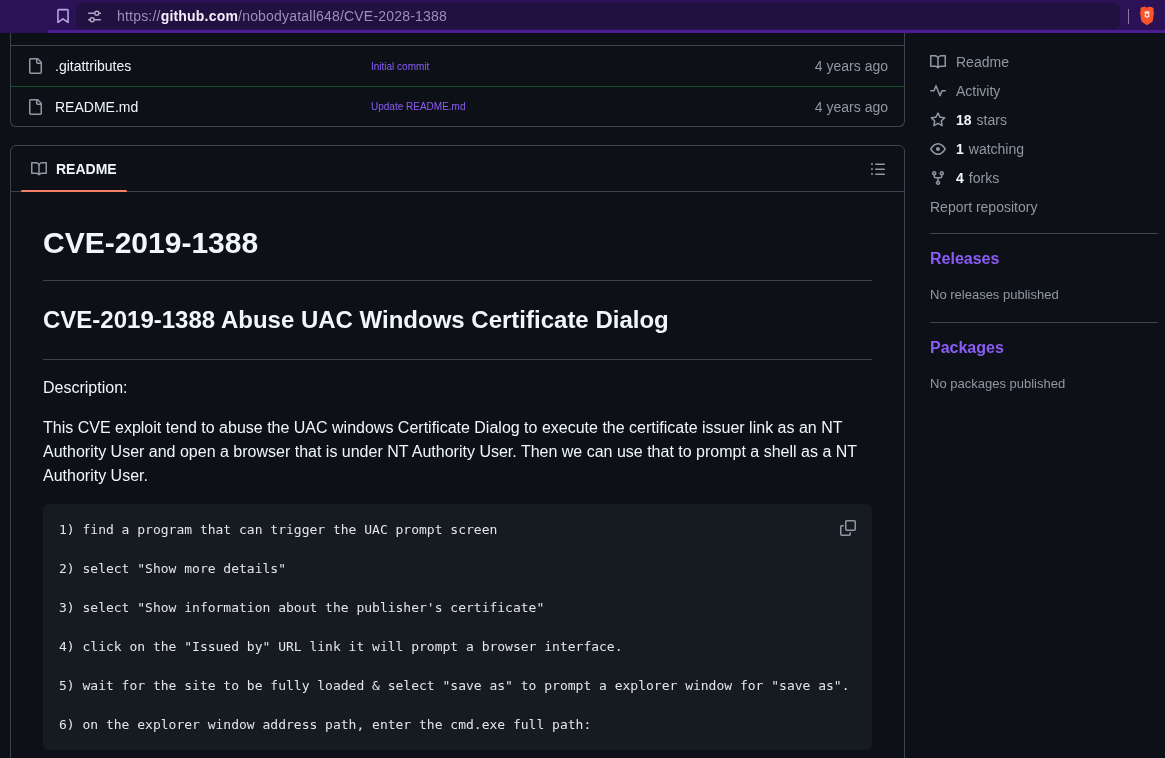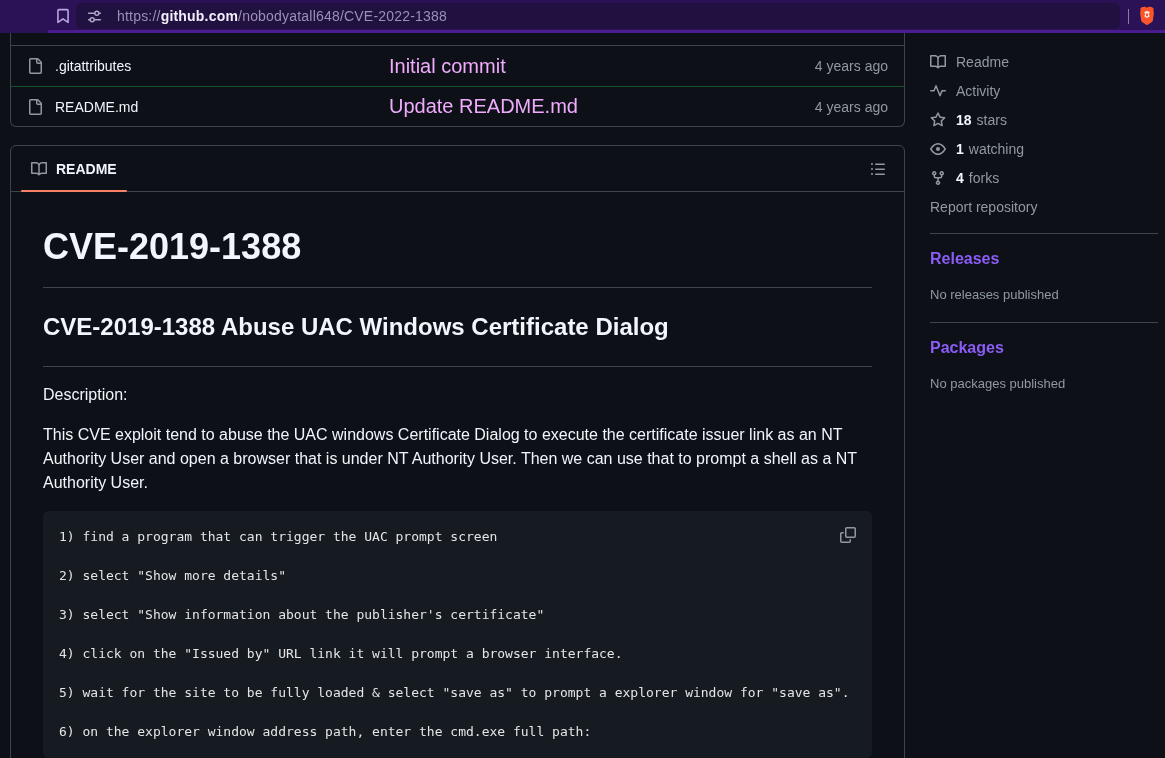--- a/index.html
+++ b/index.html
@@ -51,21 +51,21 @@
     border-radius: 0 0 6px 6px; background: #0d1117; overflow: hidden;
   }
   .row-fragment { height: 13px; border-bottom: 1px solid #3d444d; }
   .file-row {
     position: relative; height: 40px;
     display: flex; align-items: center; padding: 0 16px; cursor: pointer;
   }
   .file-row + .file-row { border-top: 1px solid #14532d; }
   .file-row .f-icon { color: #9198a1; flex: 0 0 16px; }
   .file-name { margin-left: 12px; font-size: 14px; color: #f0f6fc; cursor: pointer; }
-  .file-msg { position: absolute; left: 378px; font-size: 20px; color: #f0abfc; cursor: pointer; }
+  .file-msg { position: absolute; left: 360px; font-size: 10px; color: #8b5cf6; cursor: pointer; }
   .file-age { margin-left: auto; font-size: 14px; color: #9198a1; }
 
   
   .readme-card {
     position: absolute; left: 10px; top: 112px; width: 895px; height: 700px;
     border: 1px solid #3d444d; border-radius: 6px; background: #0d1117;
   }
   .readme-header {
     position: relative; height: 46px; border-bottom: 1px solid #3d444d;
     display: flex; align-items: center;
@@ -77,21 +77,21 @@
   .readme-tab::after {
     content: ""; position: absolute; left: 0; right: 0; bottom: -1px; height: 2px;
     background: #f78166; border-radius: 2px;
   }
   .readme-tab .t-icon { color: #9198a1; }
   .readme-tab-label { font-size: 14px; font-weight: 700; color: #f0f6fc; }
   .outline-btn { margin-left: auto; margin-right: 18px; color: #9198a1; cursor: pointer; }
 
   .readme-body { padding: 32px; }
   .md-h1 {
-    font-size: 36px; font-weight: 600; line-height: 1.25; color: #f0f6fc;
+    font-size: 30px; font-weight: 600; line-height: 1.25; color: #f0f6fc;
     padding-bottom: 18px; border-bottom: 1px solid #3d444d; margin-bottom: 24px;
   }
   .md-h2 {
     font-size: 24px; font-weight: 600; line-height: 1.25; color: #f0f6fc;
     padding-bottom: 24px; border-bottom: 1px solid #3d444d; margin-bottom: 16px;
   }
   .md-p { font-size: 16px; line-height: 24px; color: #f0f6fc; margin-bottom: 16px; }
   .code-block {
     position: relative; margin-top: 16px; background: #161b22;
     border-radius: 6px; padding: 16px; overflow: hidden;
@@ -137,21 +137,21 @@
     <span class="site-settings-btn">
       <span>
         <svg width="17" height="17" viewBox="0 0 16 16" fill="none" stroke="#b0a6c6" stroke-width="1.4" stroke-linecap="round">
           <line x1="2.5" y1="5" x2="13.5" y2="5"></line>
           <circle cx="10.2" cy="5" r="1.9" fill="#211140"></circle>
           <line x1="2.5" y1="11" x2="13.5" y2="11"></line>
           <circle cx="5.8" cy="11" r="1.9" fill="#211140"></circle>
         </svg>
       </span>
     </span>
-    <span class="url-text"><span class="url-scheme">https://</span><span class="url-host">github.com</span><span class="url-path">/nobodyatall648/CVE-2022-1388</span></span>
+    <span class="url-text"><span class="url-scheme">https://</span><span class="url-host">github.com</span><span class="url-path">/nobodyatall648/CVE-2028-1388</span></span>
   </div>
 
   <div class="topbar-divider"></div>
 
   <div class="brave-btn">
     <span>
       <svg width="22" height="22" viewBox="0 0 24 24">
         <path fill="#fb542b" d="M12 2.6c.9 0 1.7-.5 2.4-1 .8.5 2 .8 3 .5l2 2-.5 1.8.7 2.2-1.2 8.4c-.1.9-.6 1.7-1.4 2.2L12 22l-5-3.3c-.8-.5-1.3-1.3-1.4-2.2L4.4 8.1l.7-2.2-.5-1.8 2-2c1 .3 2.2 0 3-.5.7.5 1.5 1 2.4 1z"></path>
         <path fill="#ffffff" opacity="0.92" d="M12 6.6l2.9 1-0.9 2.7 1 1.9-3 2.1-3-2.1 1-1.9-.9-2.7z"></path>
         <path fill="#fb542b" d="M12 9l1.4.5-.5 1.3.5 1L12 12.8 10.6 11.8l.5-1-.5-1.3z"></path>

